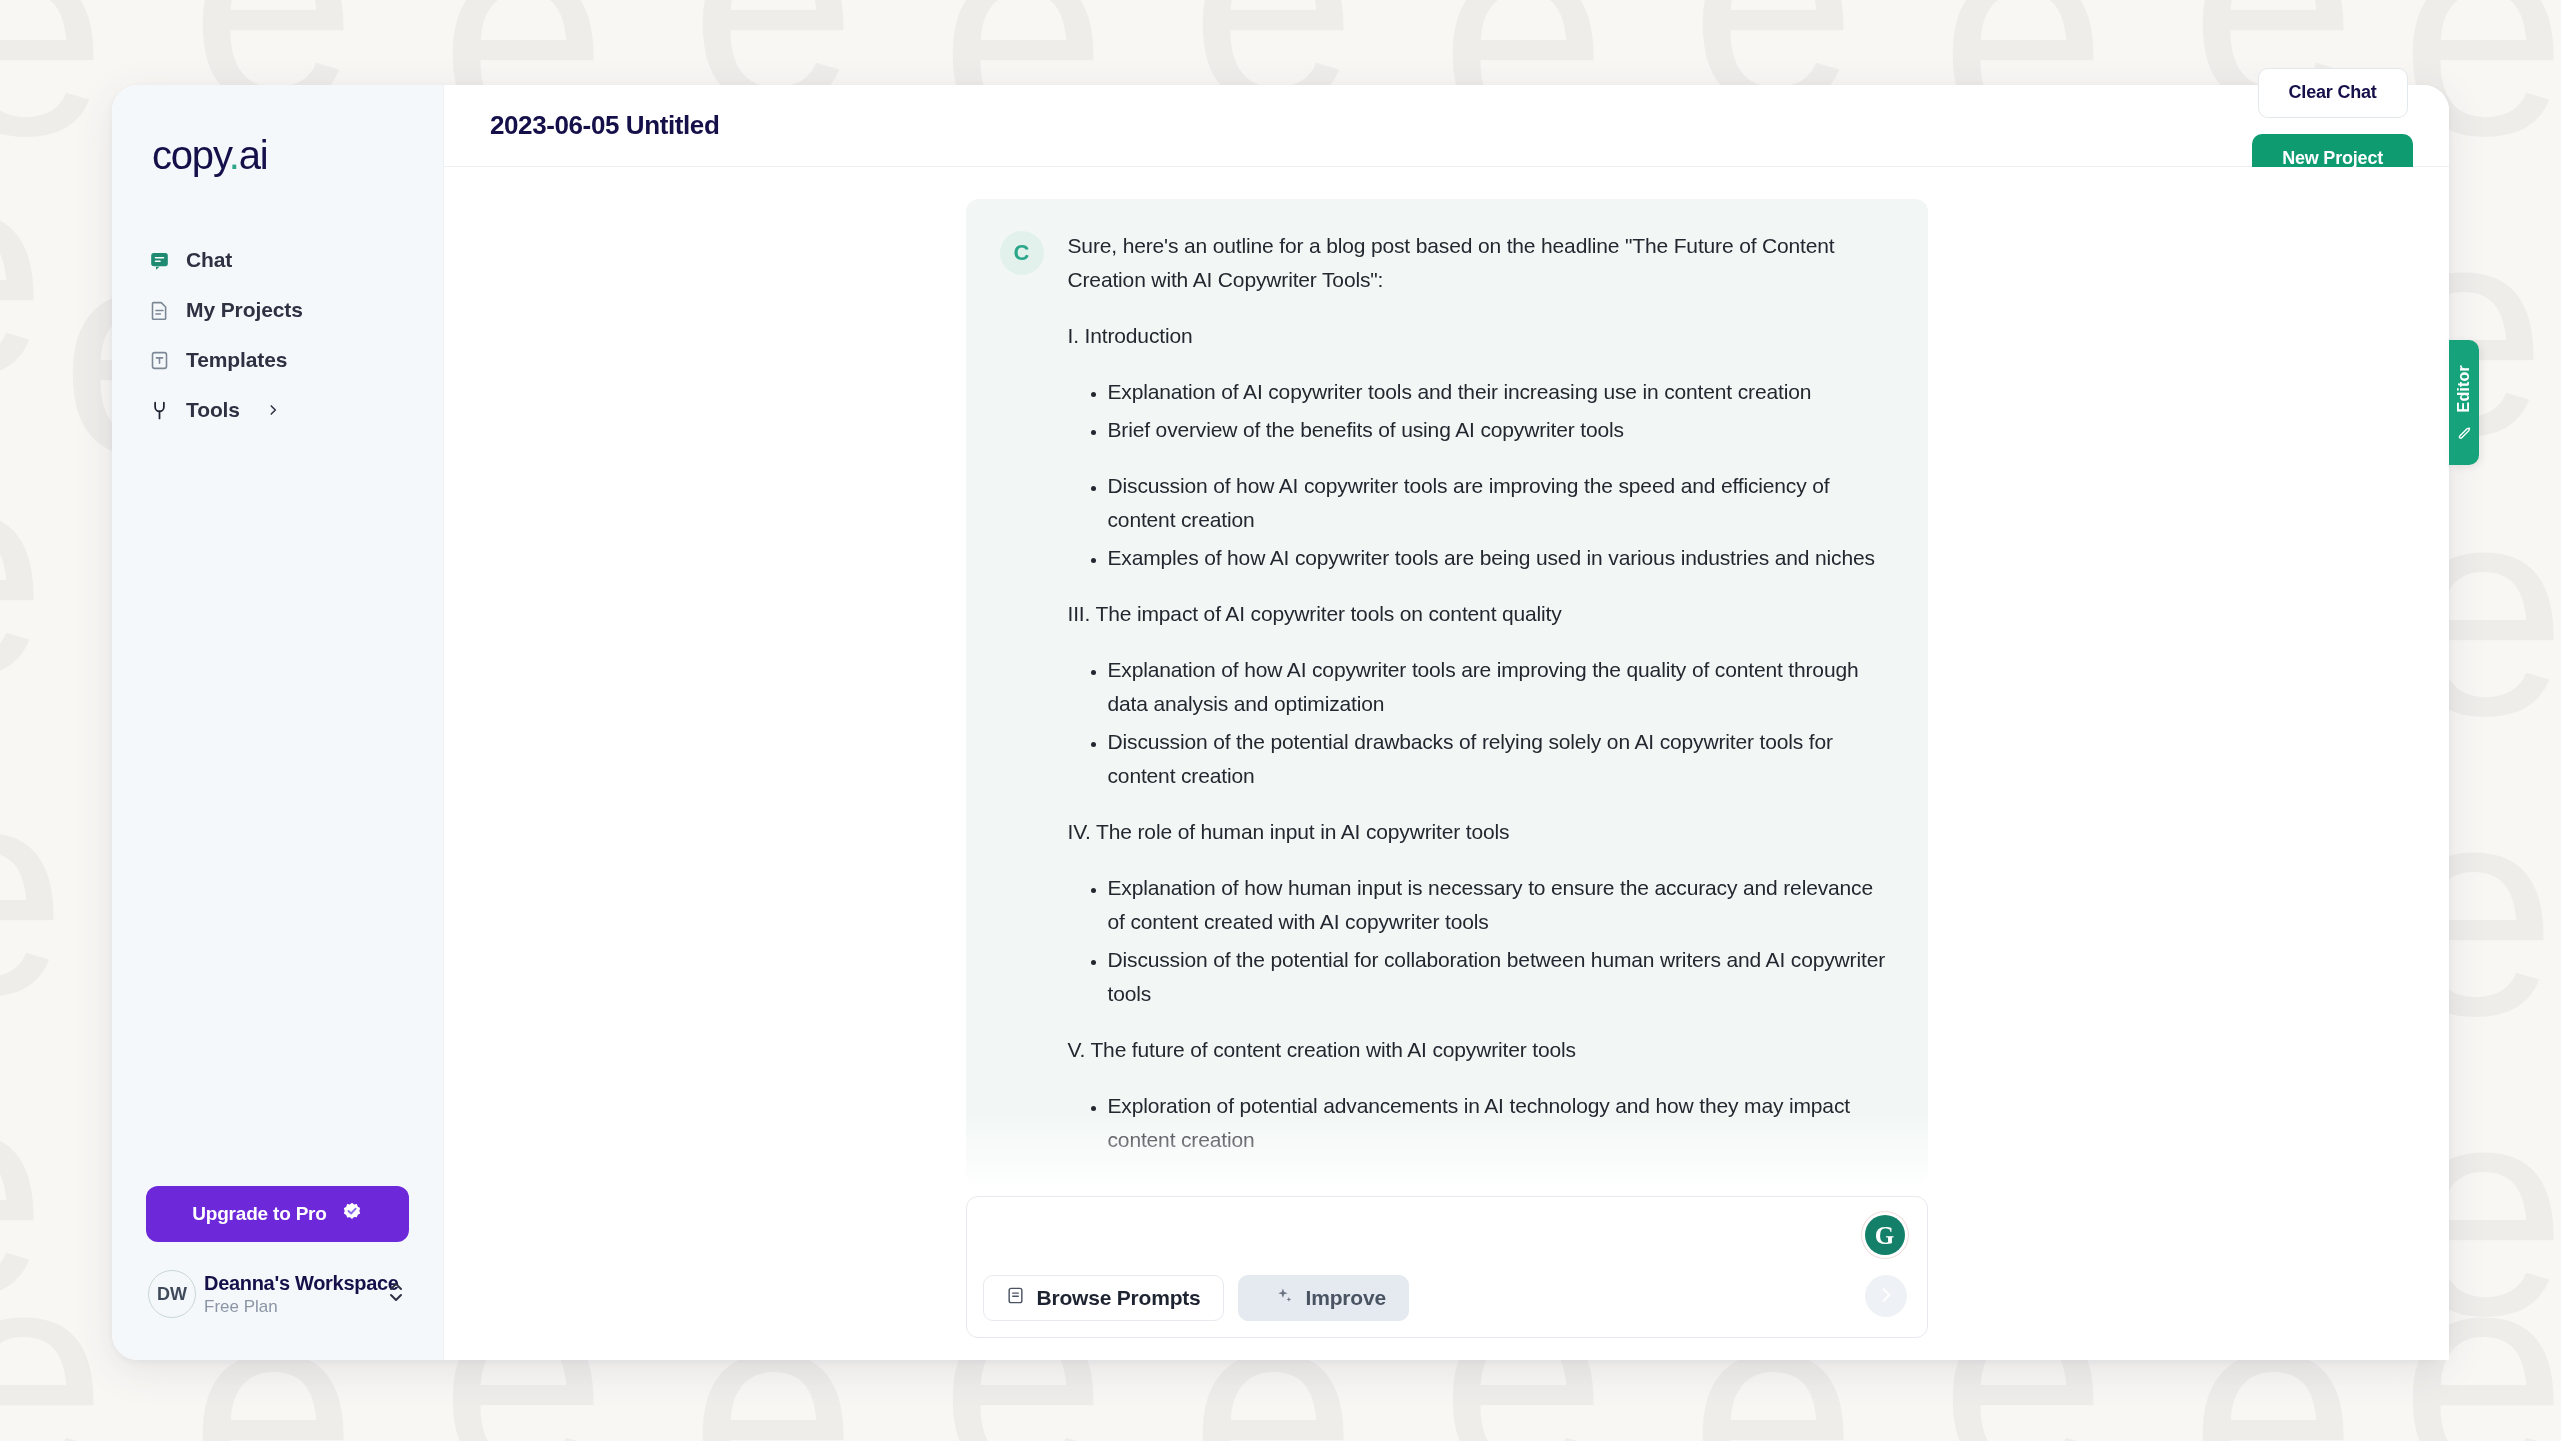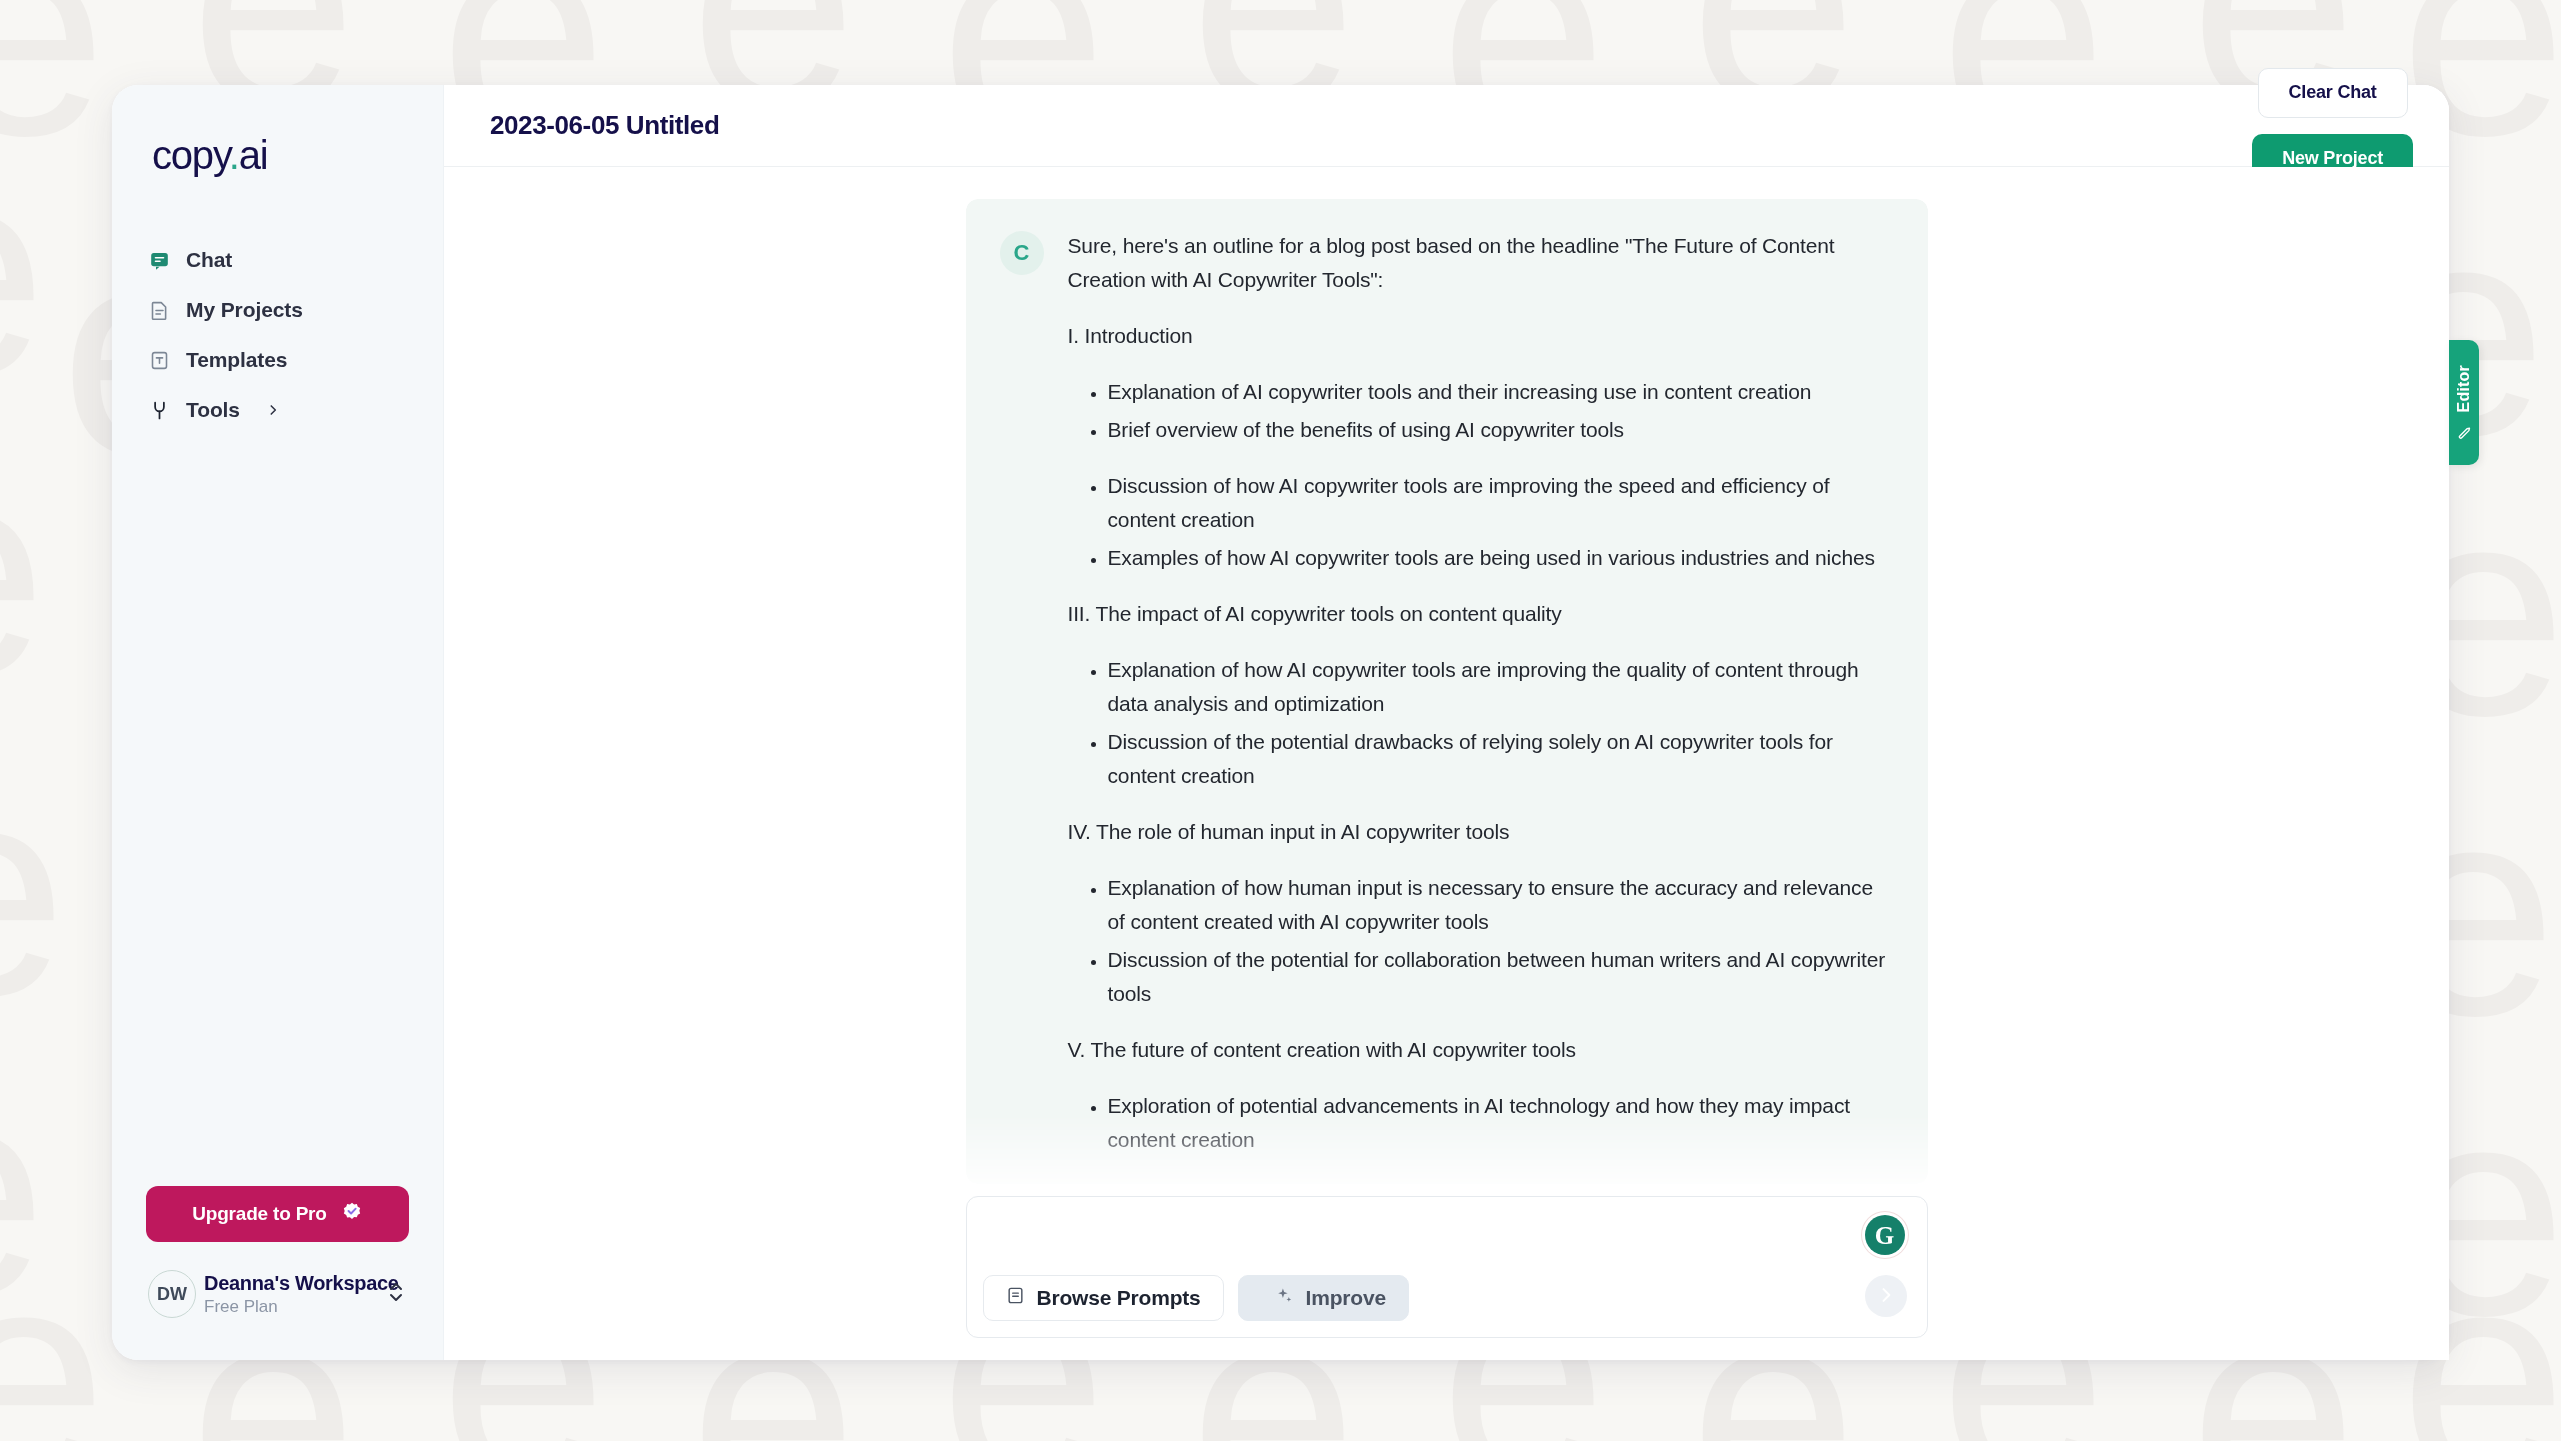--- a/index.html
+++ b/index.html
@@ -107,21 +107,21 @@
     margin-left: 10px;
     display: flex;
     align-items: center;
   }
 
   .sidebar-spacer { flex: 1 1 auto; }
 
   .upgrade-btn {
     margin: 0 34px 22px 34px;
     height: 56px;
-    background: #be185d;
+    background: #6d28d9;
     border: none;
     border-radius: 12px;
     color: #ffffff;
     font-size: 19px;
     font-weight: 700;
     font-family: "Liberation Sans", sans-serif;
     display: flex;
     align-items: center;
     justify-content: center;
     gap: 14px;

